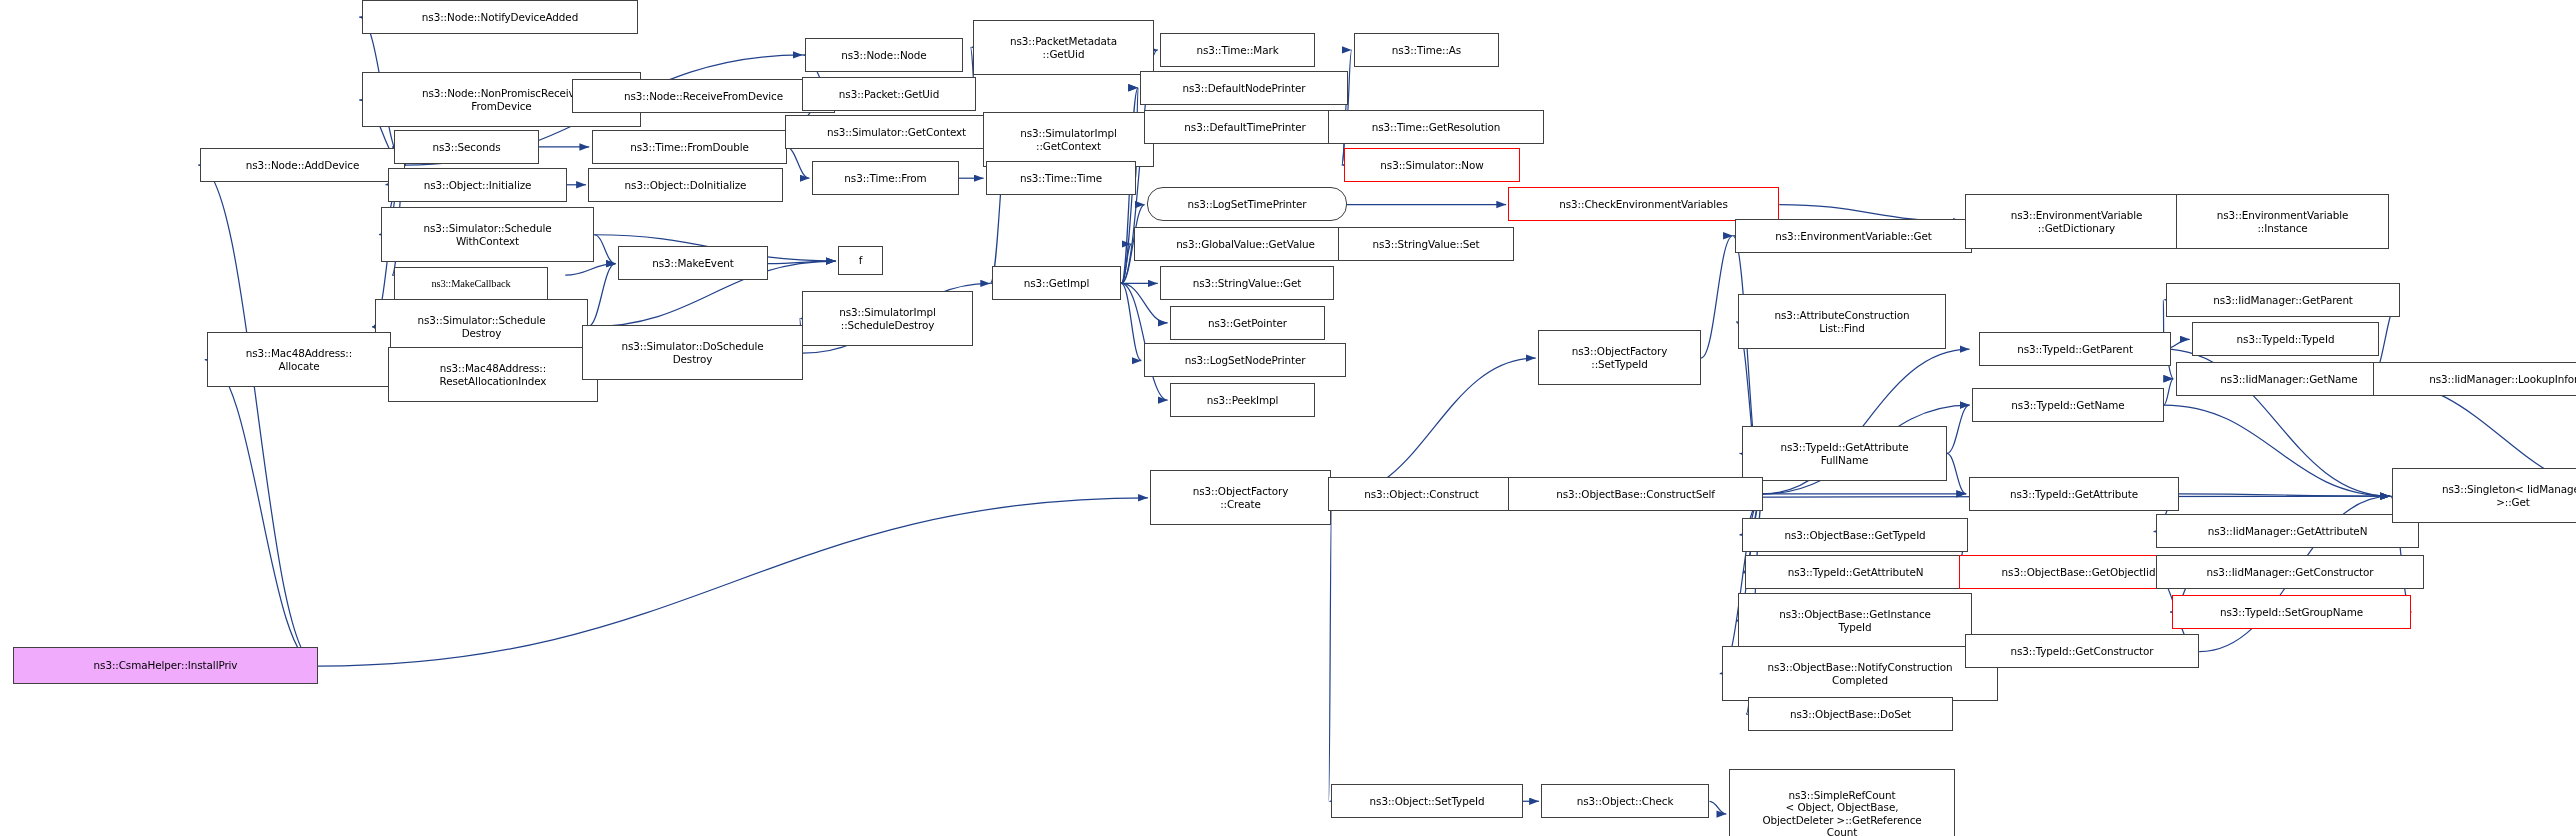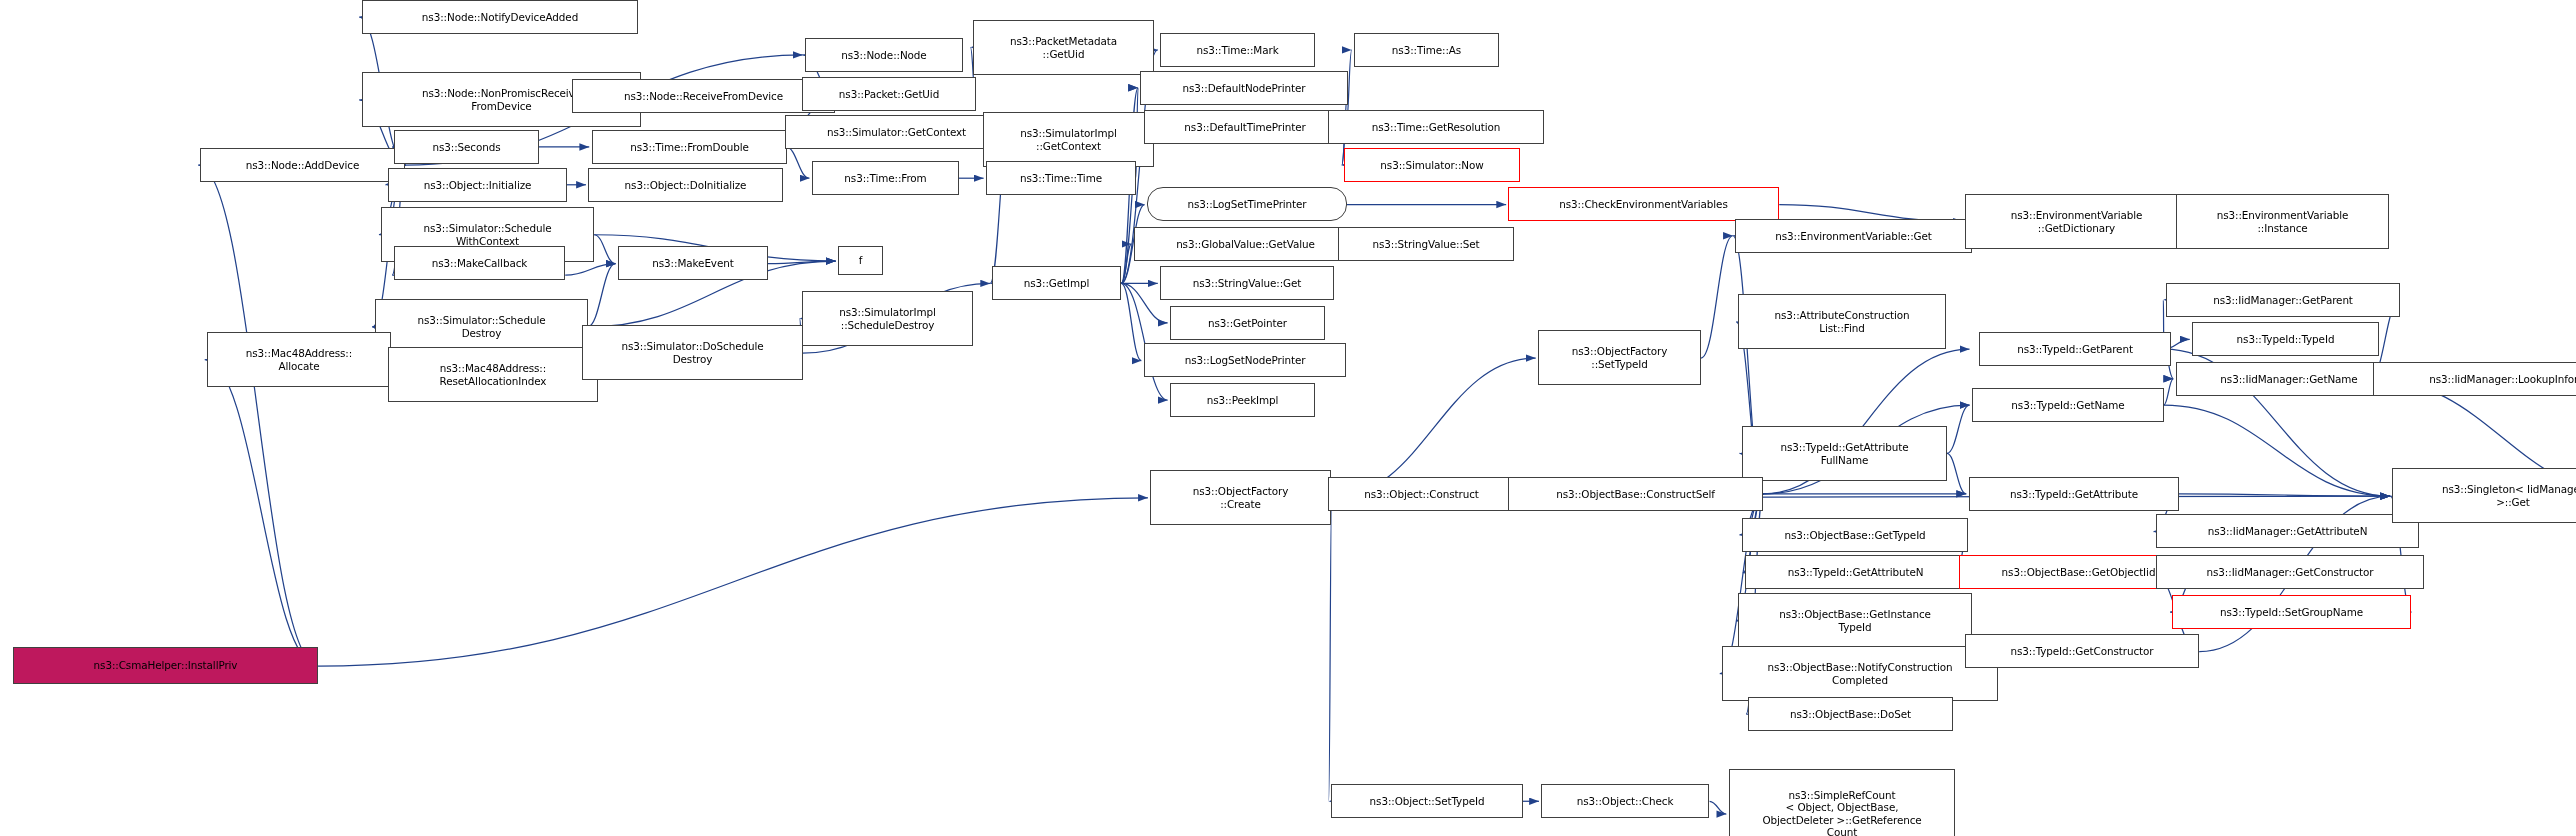--- a/index.html
+++ b/index.html
@@ -29,21 +29,21 @@
     border:0.8px solid #404040;
     color:#000000;
     font-size:10.4px;
     line-height:1.16;
     white-space:pre-line;
     letter-spacing:-0.1px;
     padding:0 2.3px;
     z-index:5;
   }
   .node.red{ border-color:#ff0000; }
-  .node.root{ background:#be185d; border-color:#404040; }
+  .node.root{ background:#f0abfc; border-color:#404040; }
   .node span{ display:block; width:100%; }
 </style>
 </head>
 <body>
 
 <div id="canvas">
   <svg class="edges" viewBox="0 0 3347 1087" preserveAspectRatio="none">
     <defs>
       <marker id="arrow" markerWidth="9" markerHeight="9" refX="8" refY="3" orient="auto" markerUnits="strokeWidth">
         <path d="M0,0 L0,6 L8,3 z" fill="#21418a"></path>
@@ -143,21 +143,21 @@
   </svg>
 <div class="node root" style="left: 13px; top: 647px; width: 305px; height: 37px;"><span>ns3::CsmaHelper::InstallPriv</span></div>
     <div class="node" style="left: 362px; top: 0px; width: 276px; height: 34px;"><span>ns3::Node::NotifyDeviceAdded</span></div>
     <div class="node" style="left: 362px; top: 72px; width: 279px; height: 55px;"><span>ns3::Node::NonPromiscReceive
 FromDevice</span></div>
     <div class="node" style="left: 200px; top: 148px; width: 205px; height: 34px;"><span>ns3::Node::AddDevice</span></div>
     <div class="node" style="left: 394px; top: 130px; width: 145px; height: 34px;"><span>ns3::Seconds</span></div>
     <div class="node" style="left: 388px; top: 168px; width: 179px; height: 34px;"><span>ns3::Object::Initialize</span></div>
     <div class="node" style="left: 381px; top: 207px; width: 213px; height: 55px;"><span>ns3::Simulator::Schedule
 WithContext</span></div>
-    <div class="node" style="left: 394px; top: 246px; width: 171px; height: 34px;"><span>ns3::MakeCallback</span></div>
+    <div class="node" style="left: 394px; top: 267px; width: 154px; height: 34px; font-family: Liberation Serif, serif;"><span>ns3::MakeCallback</span></div>
     <div class="node" style="left: 375px; top: 299px; width: 213px; height: 55px;"><span>ns3::Simulator::Schedule
 Destroy</span></div>
     <div class="node" style="left: 207px; top: 332px; width: 184px; height: 55px;"><span>ns3::Mac48Address::
 Allocate</span></div>
     <div class="node" style="left: 388px; top: 347px; width: 210px; height: 55px;"><span>ns3::Mac48Address::
 ResetAllocationIndex</span></div>
     <div class="node" style="left: 572px; top: 79px; width: 263px; height: 34px;"><span>ns3::Node::ReceiveFromDevice</span></div>
     <div class="node" style="left: 592px; top: 130px; width: 195px; height: 34px;"><span>ns3::Time::FromDouble</span></div>
     <div class="node" style="left: 588px; top: 168px; width: 195px; height: 34px;"><span>ns3::Object::DoInitialize</span></div>
     <div class="node" style="left: 618px; top: 246px; width: 150px; height: 34px;"><span>ns3::MakeEvent</span></div>

